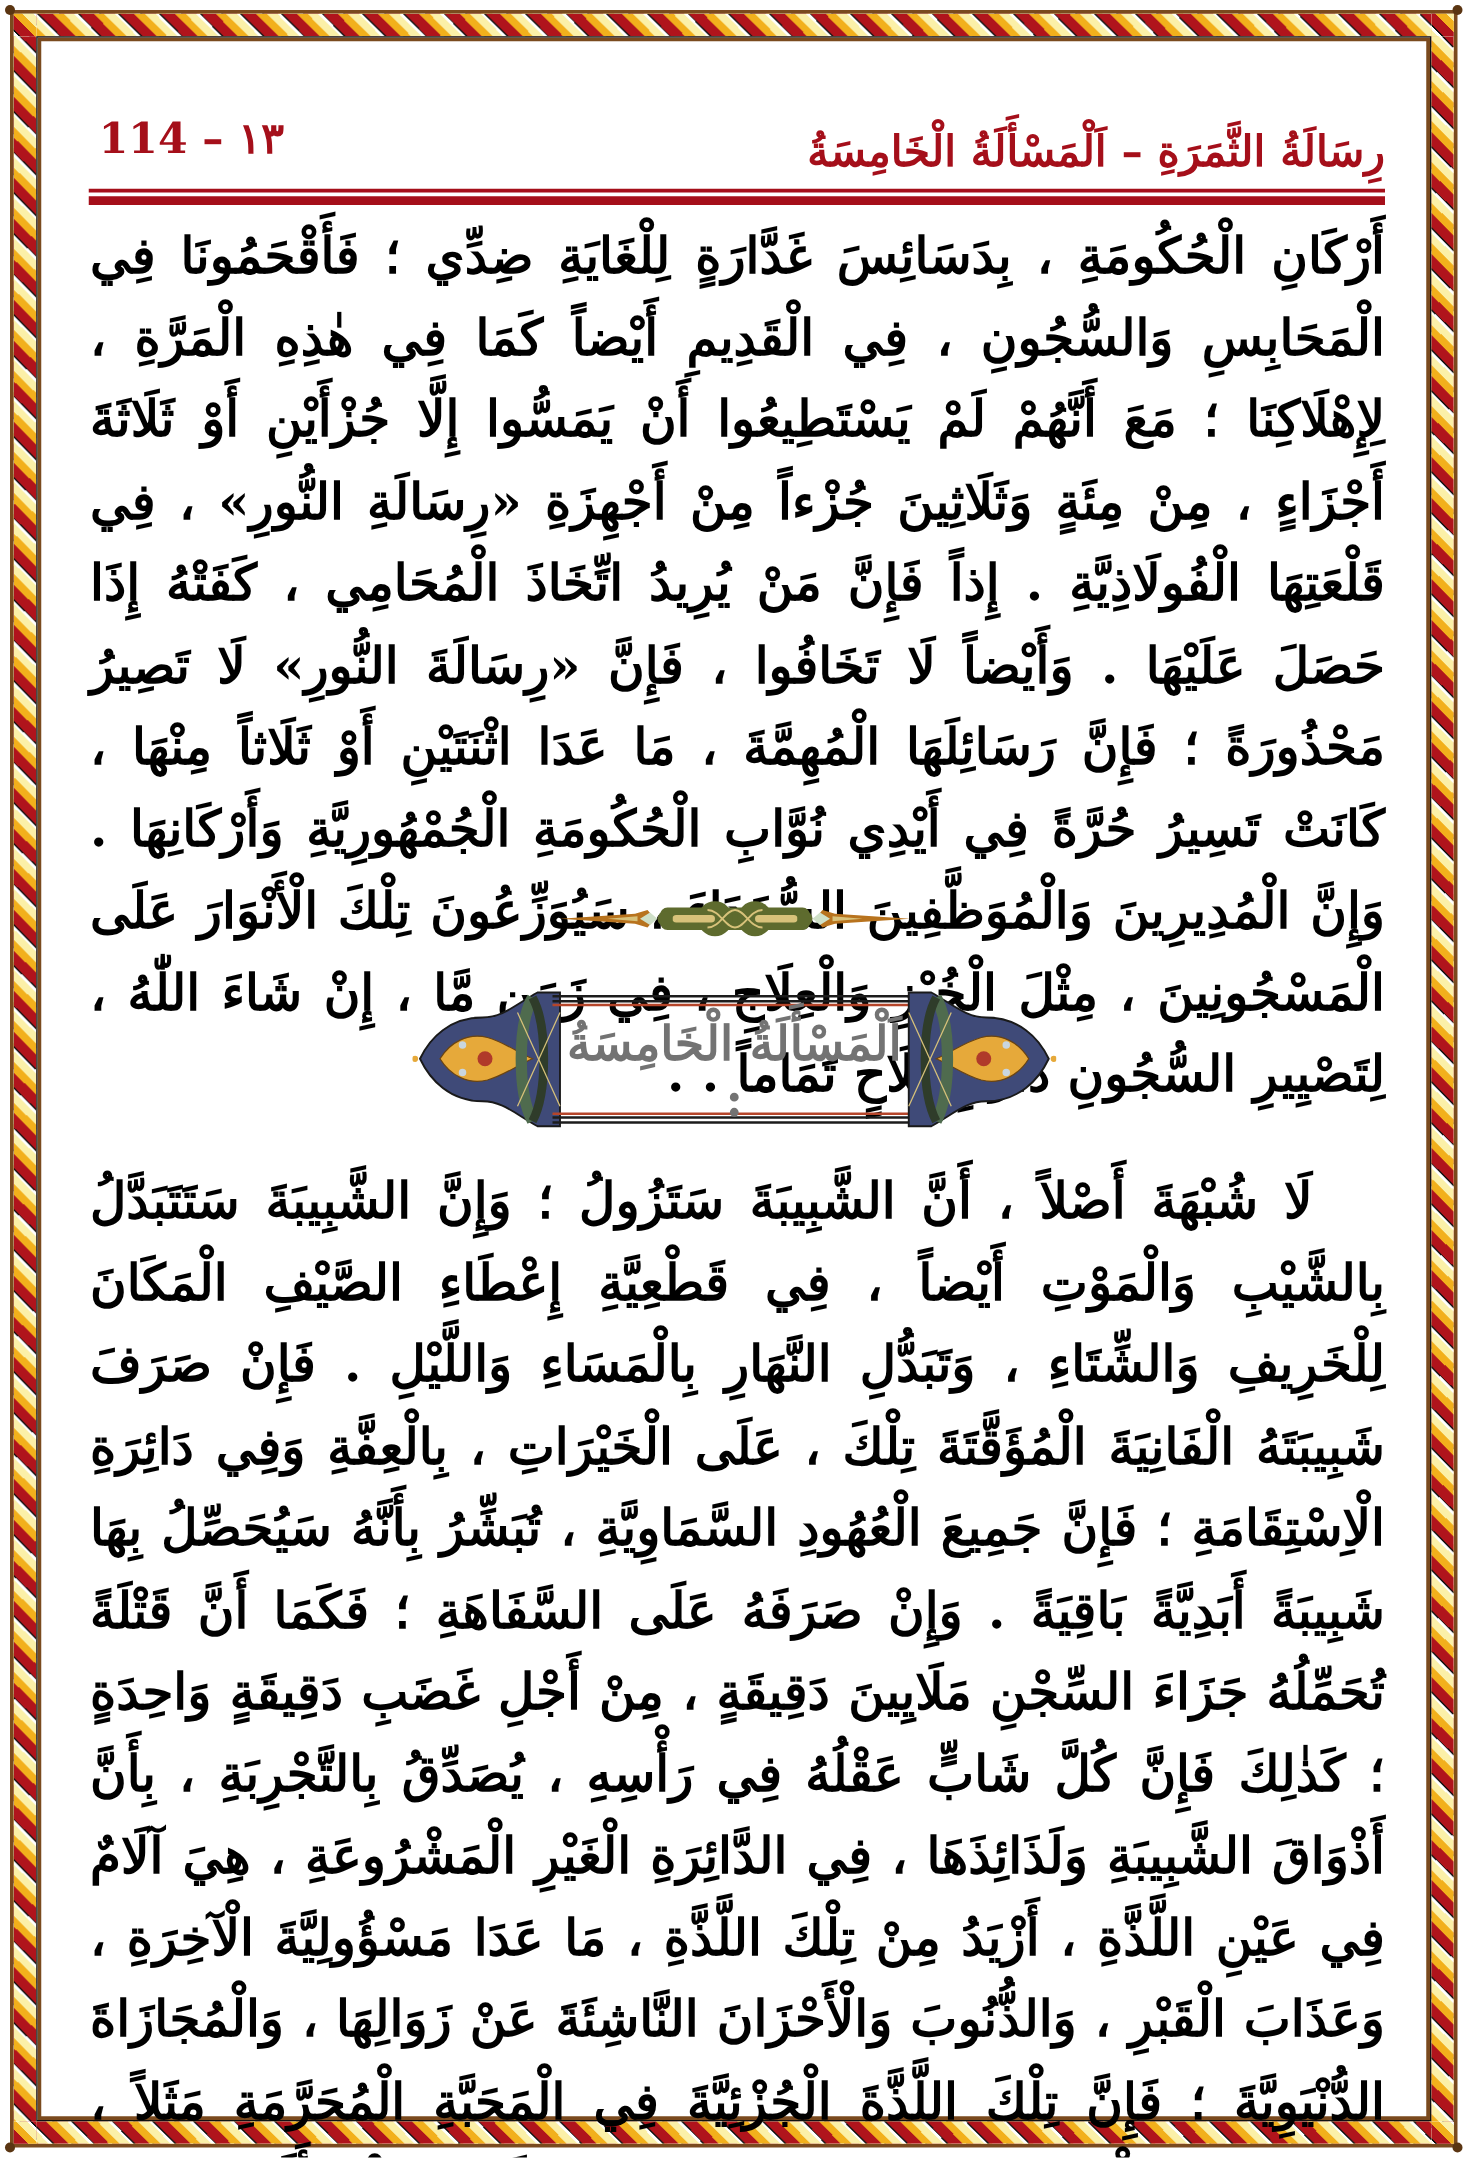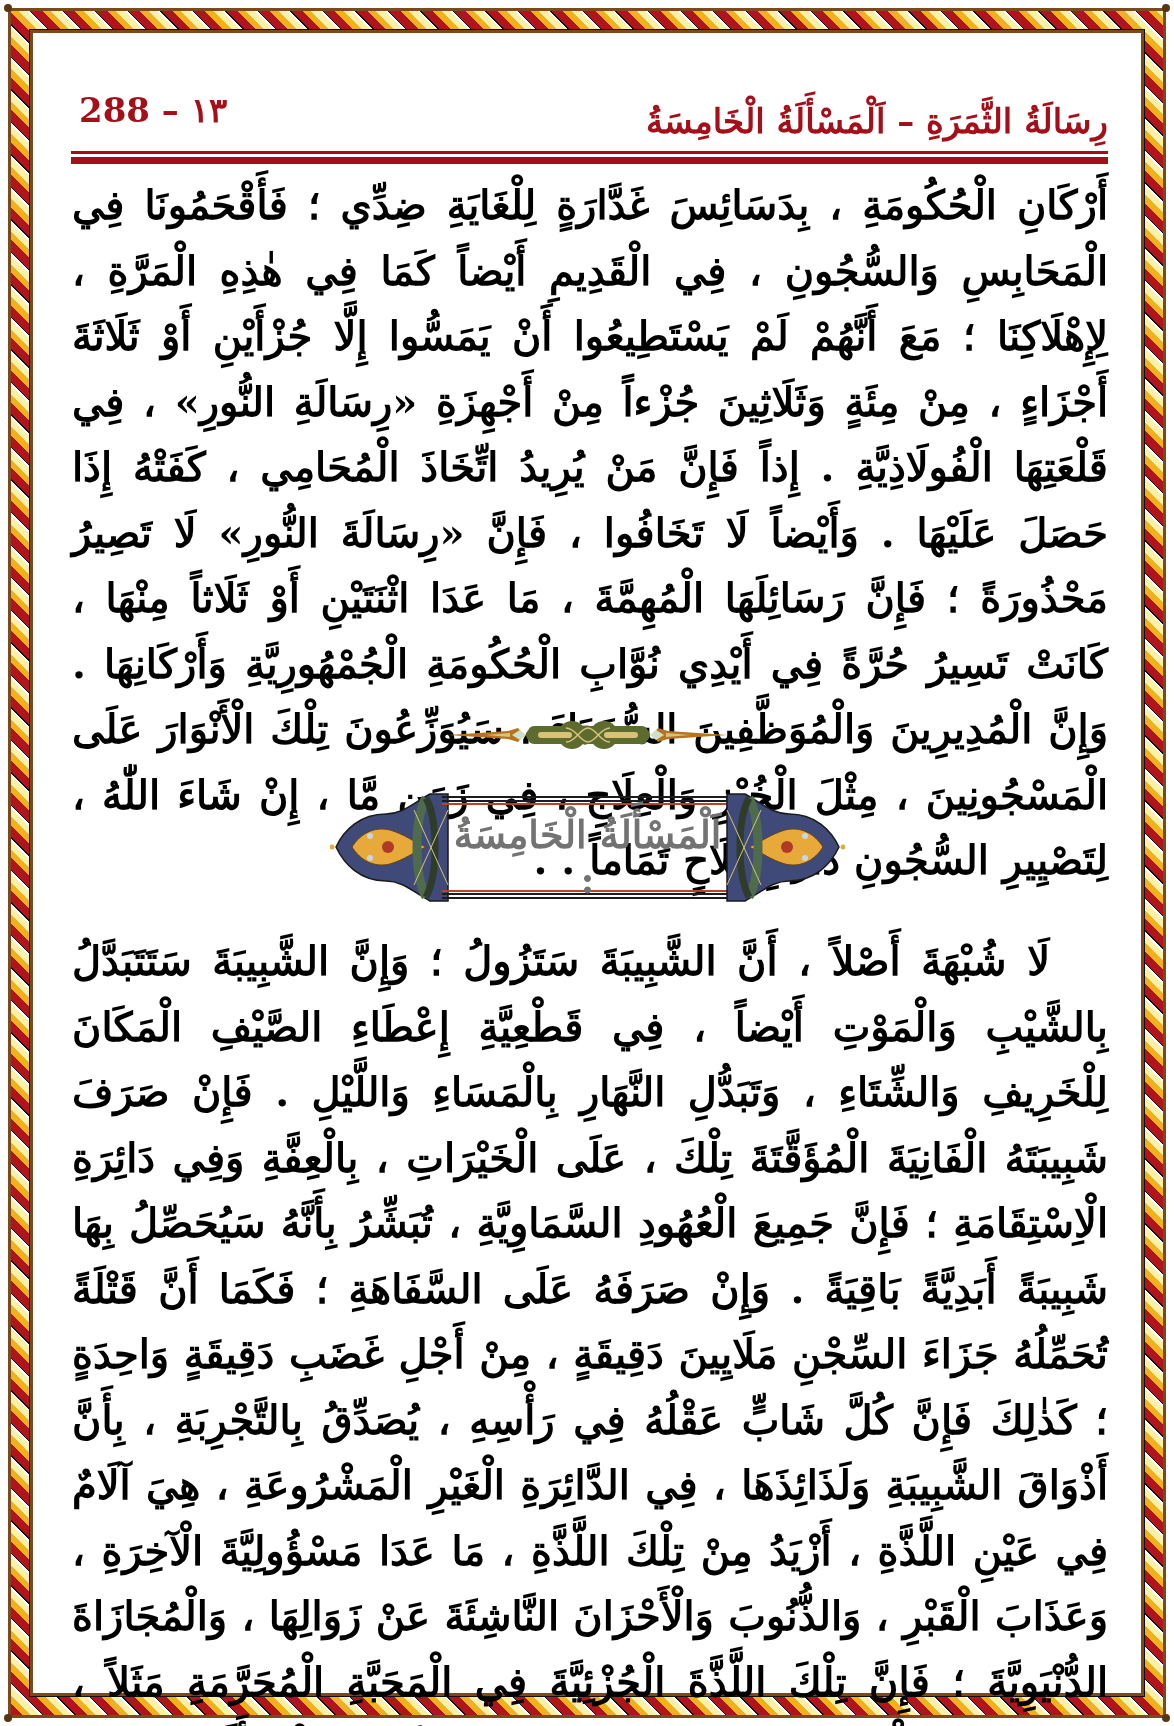--- a/index.html
+++ b/index.html
@@ -80,21 +80,21 @@
 <div class="frame-outer"></div>
 <div class="frame-band"></div>
 <div class="frame-inner"></div>
 <div class="corner-knob" style="left:4px;top:4px;"></div>
 <div class="corner-knob" style="right:4px;top:4px;"></div>
 <div class="corner-knob" style="left:4px;bottom:4px;"></div>
 <div class="corner-knob" style="right:4px;bottom:4px;"></div>
 
 <div class="header">
   <div class="header-title">رِسَالَةُ الثَّمَرَةِ – اَلْمَسْأَلَةُ الْخَامِسَةُ</div>
-  <div class="header-pages">١٣ – 288</div>
+  <div class="header-pages">١٣ – 114</div>
 </div>
 <div class="header-rule-thin"></div>
 <div class="header-rule-thick"></div>
 
 <div class="para para-1">أَرْكَانِ الْحُكُومَةِ ، بِدَسَائِسَ غَدَّارَةٍ لِلْغَايَةِ ضِدِّي ؛ فَأَقْحَمُونَا فِي الْمَحَابِسِ وَالسُّجُونِ ، فِي الْقَدِيمِ أَيْضاً كَمَا فِي هٰذِهِ الْمَرَّةِ ، لِإِهْلَاكِنَا ؛ مَعَ أَنَّهُمْ لَمْ يَسْتَطِيعُوا أَنْ يَمَسُّوا إِلَّا جُزْأَيْنِ أَوْ ثَلَاثَةَ أَجْزَاءٍ ، مِنْ مِئَةٍ وَثَلَاثِينَ جُزْءاً مِنْ أَجْهِزَةِ «رِسَالَةِ النُّورِ» ، فِي قَلْعَتِهَا الْفُولَاذِيَّةِ . إِذاً فَإِنَّ مَنْ يُرِيدُ اتِّخَاذَ الْمُحَامِي ، كَفَتْهُ إِذَا حَصَلَ عَلَيْهَا . وَأَيْضاً لَا تَخَافُوا ، فَإِنَّ «رِسَالَةَ النُّورِ» لَا تَصِيرُ مَحْذُورَةً ؛ فَإِنَّ رَسَائِلَهَا الْمُهِمَّةَ ، مَا عَدَا اثْنَتَيْنِ أَوْ ثَلَاثاً مِنْهَا ، كَانَتْ تَسِيرُ حُرَّةً فِي أَيْدِي نُوَّابِ الْحُكُومَةِ الْجُمْهُورِيَّةِ وَأَرْكَانِهَا . وَإِنَّ الْمُدِيرِينَ وَالْمُوَظَّفِينَ السُّعَدَاءَ ، سَيُوَزِّعُونَ تِلْكَ الْأَنْوَارَ عَلَى الْمَسْجُونِينَ ، مِثْلَ الْخُبْزِ وَالْعِلَاجِ ، فِي زَمَنٍ مَّا ، إِنْ شَاءَ اللّٰهُ ، لِتَصْيِيرِ السُّجُونِ دَارَ إِصْلَاحٍ تَمَاماً . .</div>
 
 <svg class="divider" viewBox="0 0 280 34">
   <polygon points="0,17 60,13 70,10 76,17 70,24 60,21" fill="#b8731e"></polygon>
   <polygon points="280,17 220,13 210,10 204,17 210,24 220,21" fill="#b8731e"></polygon>
   <polygon points="38,17 62,15 62,19" fill="#d8c27a"></polygon>

